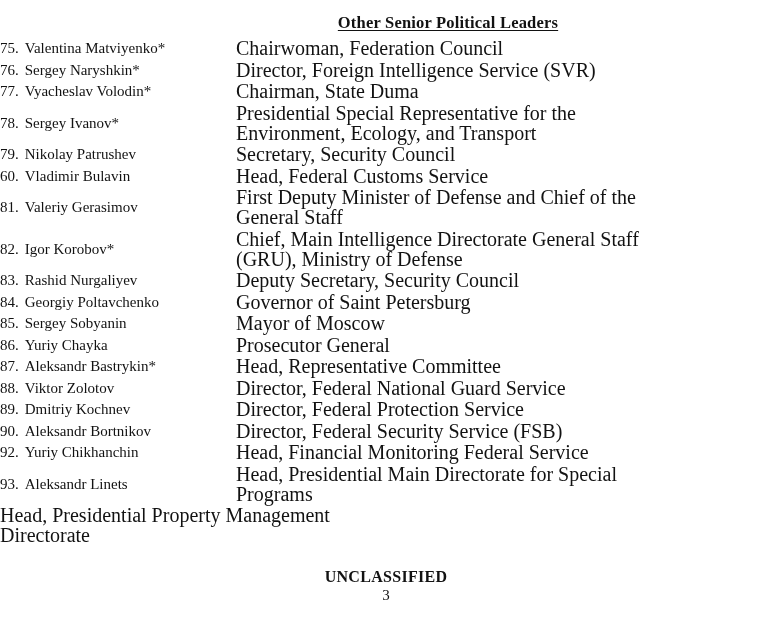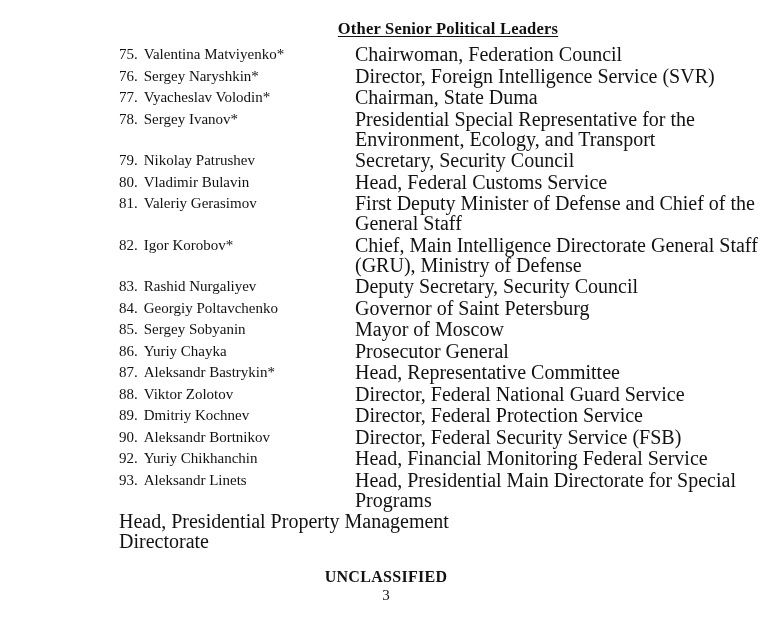--- a/index.html
+++ b/index.html
@@ -6,39 +6,38 @@
   .page {
     width: 780px; height: 631px;
     background: #ffffff;
     color: #121212;
     font-family: "Liberation Serif", "DejaVu Serif", serif;
     position: relative;
     overflow: hidden;
     box-sizing: border-box;
   }
   .heading-wrap {
-    padding-top: 19px;
+    padding-top: 13px;
     padding-left: 96px;        
     text-align: center;
     margin-left: 20px;
   }
   .heading {
     display: inline-block;
     font-size: 16.5px;
     font-weight: bold;
     text-decoration: underline;
     text-underline-offset: 2px;
     letter-spacing: 0.2px;
     line-height: 20px;
   }
   .list { margin-top: 5px; }
   .row {
     display: flex;
-    align-items: flex-start;
-    padding-left: 119px;
+    align-items: center;
     margin-bottom: 1.5px;
   }
   .cell-name {
     width: 236px;
     display: flex;
     align-items: center;     
     font-size: 15px;
     line-height: 20px;
     white-space: nowrap;
   }
@@ -117,21 +116,21 @@
     <div class="cell-name">
       <span class="num">79.</span>
       <span>Nikolay Patrushev</span>
     </div>
     <div class="cell-title">
           <div class="title-line">Secretary, Security Council</div>
         </div>
   </div>
       <div class="row">
     <div class="cell-name">
-      <span class="num">80.</span>
+      <span class="num">60.</span>
       <span>Vladimir Bulavin</span>
     </div>
     <div class="cell-title">
           <div class="title-line">Head, Federal Customs Service</div>
         </div>
   </div>
       <div class="row">
     <div class="cell-name">
       <span class="num">81.</span>
       <span>Valeriy Gerasimov</span>

